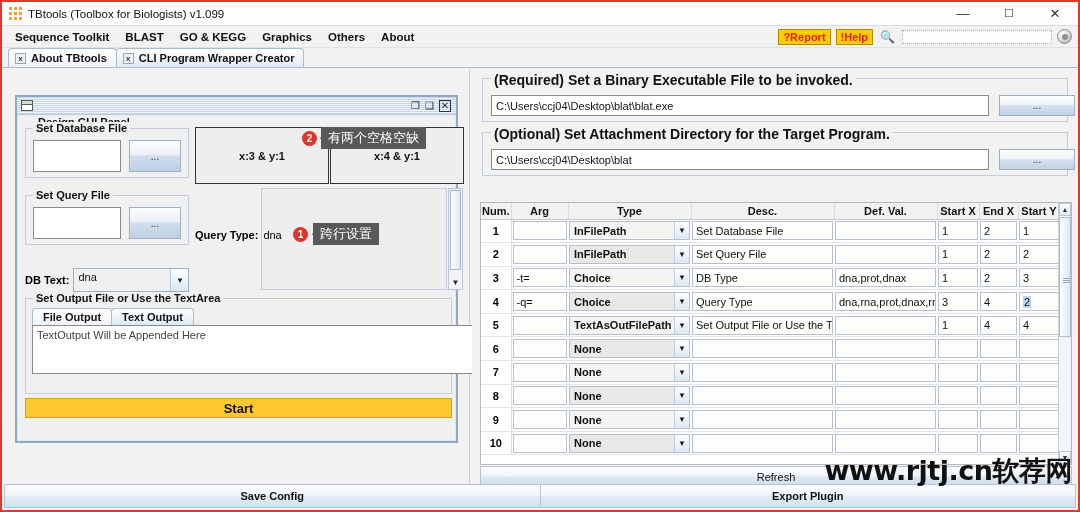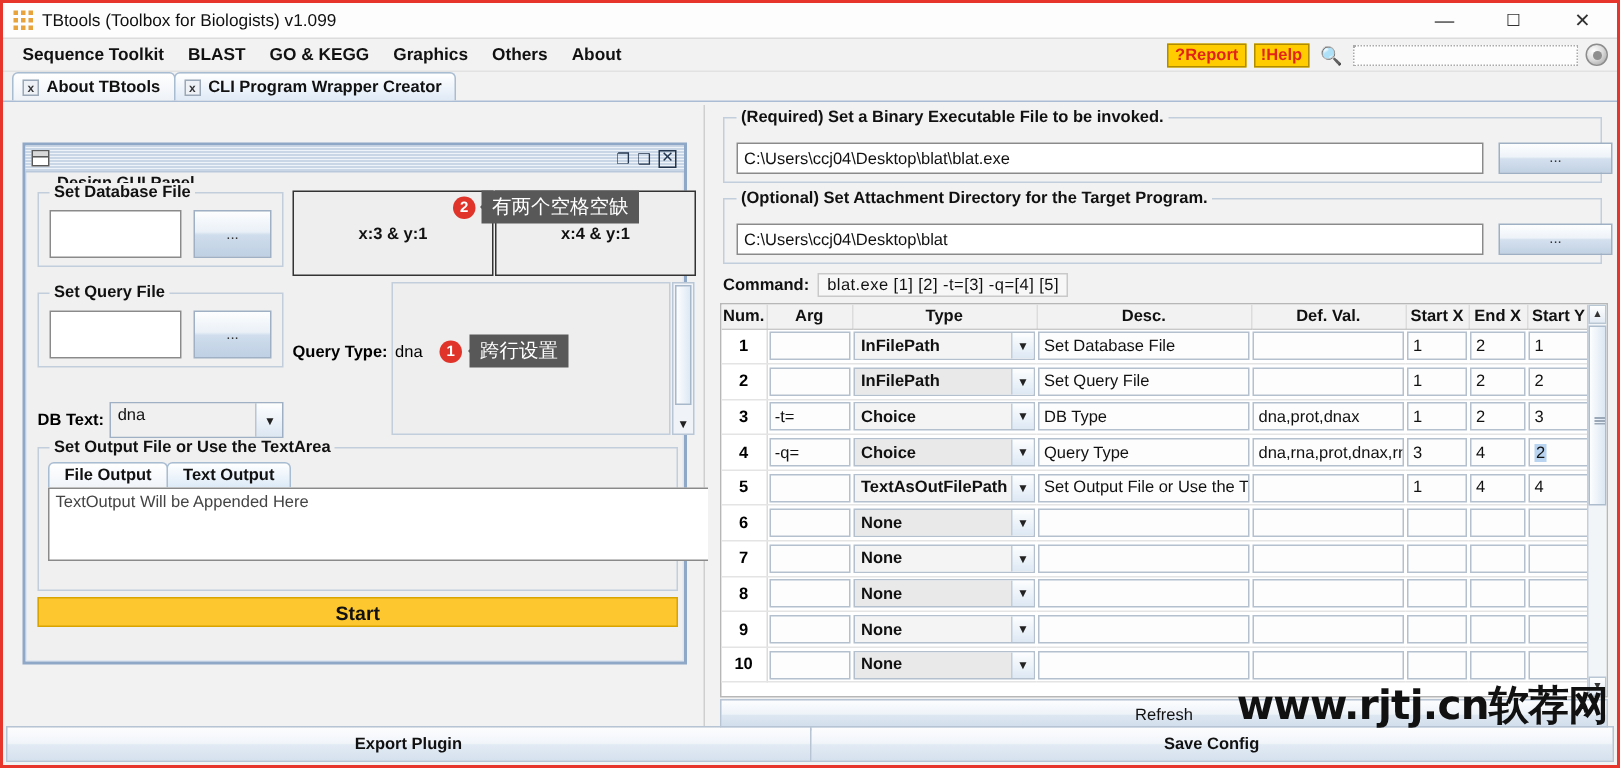--- a/index.html
+++ b/index.html
@@ -187,21 +187,21 @@
     content:""; position:absolute; left:-5px; top:50%; margin-top:-4px;
     border:4px solid transparent; border-right-color:#585858;
   }
 
   
   .r-grp {
     position:absolute; border:1px solid #c3cedc; background:#f2f2f2;
   }
   .r-grp > .lg {
     position:absolute; top:-7px; left:8px; background:#f2f2f2;
-    font-size:11px; font-weight:bold; padding:0 3px; color:#111;
+    font-size:14px; font-weight:bold; padding:0 3px; color:#111;
   }
   .r-input {
     position:absolute; border:1px solid #8a8a8a; background:#fff;
     font-size:11px; padding:2px 4px; color:#111; display:flex;align-items:center;
   }
   .r-dots {
     position:absolute; border:1px solid #9fb0c4;
     background:linear-gradient(#fdfefe 0%,#eef3f9 45%,#d4e0ee 52%,#c2d2e4 100%);
     display:flex;align-items:center;justify-content:center;font-size:10px;color:#333;
   }
@@ -415,24 +415,20 @@
         <div class="r-input" style="left:8px;top:16px;width:498px;height:21px;">C:\Users\ccj04\Desktop\blat\blat.exe</div>
         <div class="r-dots" style="left:516px;top:16px;width:76px;height:21px;">...</div>
       </div>
 
       <div class="r-grp" style="left:10px;top:62px;right:8px;height:44px;">
         <span class="lg">(Optional) Set Attachment Directory for the Target Program.</span>
         <div class="r-input" style="left:8px;top:16px;width:498px;height:21px;">C:\Users\ccj04\Desktop\blat</div>
         <div class="r-dots" style="left:516px;top:16px;width:76px;height:21px;">...</div>
       </div>
 
-      <div class="cmdrow" style="left:10px;top:112px;">
-        <span class="cmdlabel">Command:</span>
-        <span class="cmdval">blat.exe   [1]   [2]   -t=[3]   -q=[4]   [5]</span>
-      </div>
 
       <div class="tblwrap" style="left:8px;top:132px;right:4px;height:263px;">
         <div style="position:absolute;left:0;top:0;right:13px;bottom:0;overflow:hidden;">
           <table class="tbl">
             <colgroup>
               <col style="width:30px">
                 <col style="width:57px">
                 <col style="width:123px">
               <col style="width:143px">
                 <col style="width:103px">
@@ -737,18 +733,18 @@
           <div class="tvs-dn">▼</div>
         </div>
       </div>
 
       <div class="refresh-bar" style="position:absolute;left:8px;top:396px;right:4px;height:21px;">Refresh</div>
 
     </div>
   </div>
 
   <div class="bottombar">
+    <div class="bb">Save Config</div>
     <div class="bb">Export Plugin</div>
-    <div class="bb">Save Config</div>
   </div>
 
   <div class="watermark">www.rjtj.cn软荐网</div>
 </div>
 
 </body></html>

